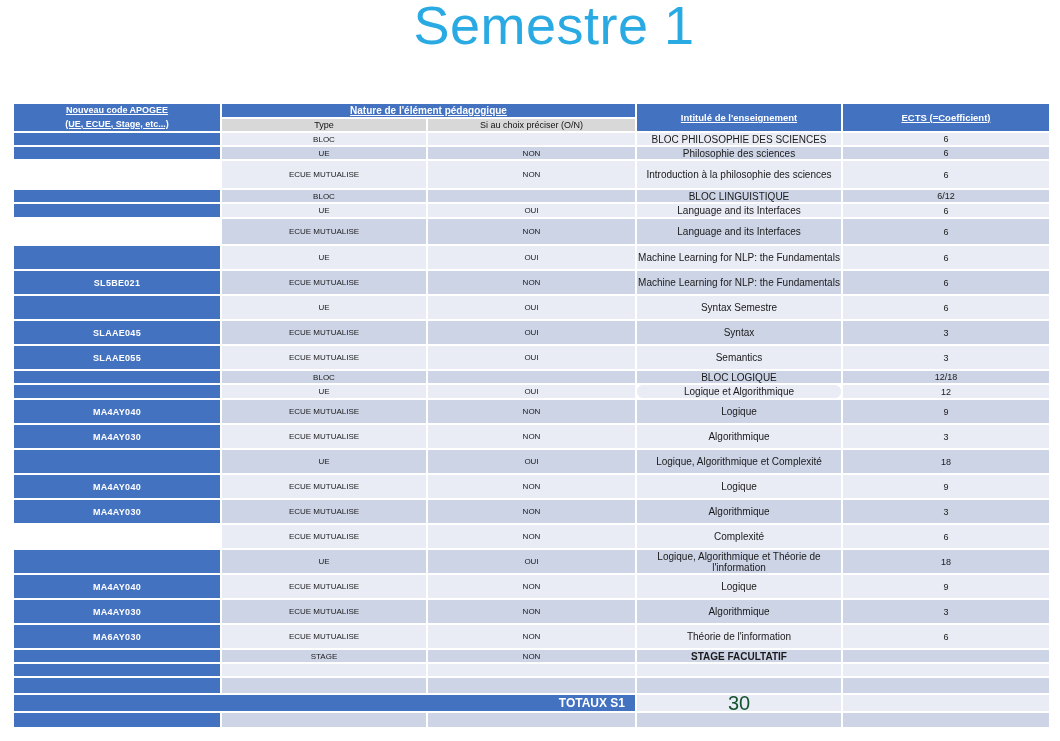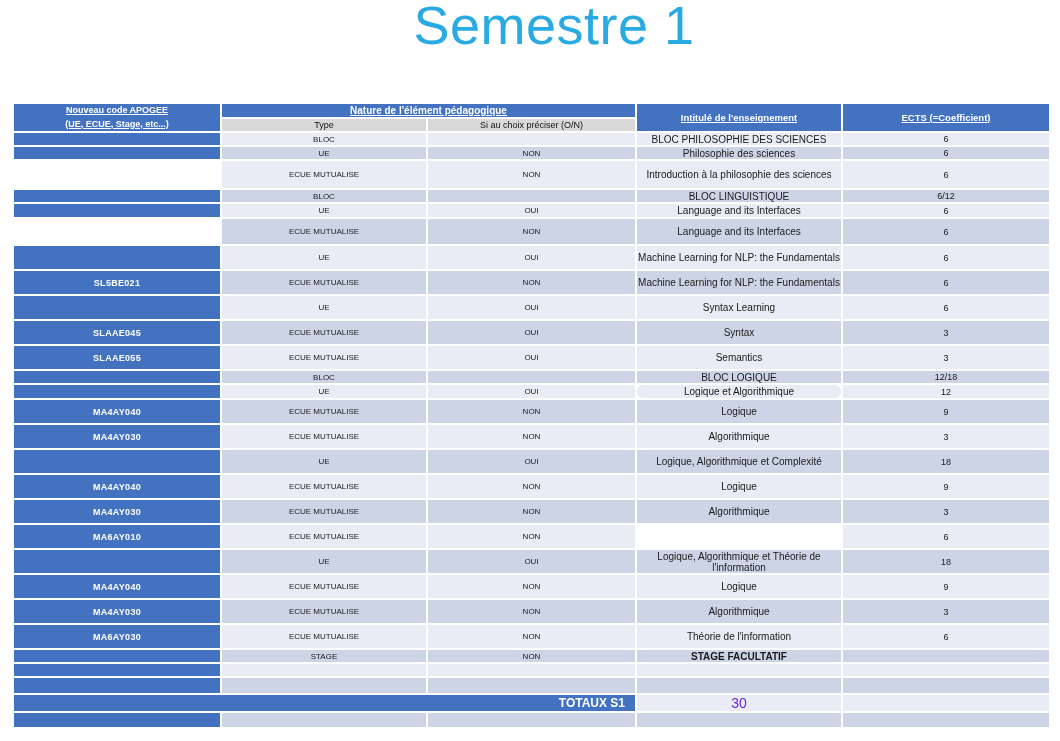--- a/index.html
+++ b/index.html
@@ -69,21 +69,21 @@
   .title-cell { font-size: 10px; }
   .ects-cell { font-size: 9px; }
   .totaux-label {
     grid-column: 1 / 4; grid-row: 29;
     justify-content: flex-end;
     padding-right: 10px;
     font-weight: bold;
     font-size: 12px;
     box-sizing: border-box;
   }
-  .totaux-value { grid-column: 4; grid-row: 29; font-size: 14px; color: #6d28d9; }
+  .totaux-value { grid-column: 4; grid-row: 29; font-size: 20px; color: #14532d; }
   .totaux-ects  { grid-column: 5; grid-row: 29; }
   .footer-code  { grid-column: 1; grid-row: 30; }
   .footer-2 { grid-column: 2; grid-row: 30; }
   .footer-3 { grid-column: 3; grid-row: 30; }
   .footer-4 { grid-column: 4; grid-row: 30; }
   .footer-5 { grid-column: 5; grid-row: 30; }
 </style>
 </head>
 <body>
 
@@ -144,21 +144,21 @@
     <div class="cell title-cell band-l" style="grid-area: 9 / 4;">Machine Learning for NLP: the Fundamentals</div>
     <div class="cell ects-cell band-l" style="grid-area: 9 / 5;">6</div>
     <div class="cell blue code-cell" style="grid-area: 10 / 1;">SL5BE021</div>
     <div class="cell type-cell band-d" style="grid-area: 10 / 2;">ECUE MUTUALISE</div>
     <div class="cell choice-cell band-d" style="grid-area: 10 / 3;">NON</div>
     <div class="cell title-cell band-d" style="grid-area: 10 / 4;">Machine Learning for NLP: the Fundamentals</div>
     <div class="cell ects-cell band-d" style="grid-area: 10 / 5;">6</div>
     <div class="cell blue code-cell" style="grid-area: 11 / 1;"></div>
     <div class="cell type-cell band-l" style="grid-area: 11 / 2;">UE</div>
     <div class="cell choice-cell band-l" style="grid-area: 11 / 3;">OUI</div>
-    <div class="cell title-cell band-l" style="grid-area: 11 / 4;">Syntax Learning</div>
+    <div class="cell title-cell band-l" style="grid-area: 11 / 4;">Syntax Semestre</div>
     <div class="cell ects-cell band-l" style="grid-area: 11 / 5;">6</div>
     <div class="cell blue code-cell" style="grid-area: 12 / 1;">SLAAE045</div>
     <div class="cell type-cell band-d" style="grid-area: 12 / 2;">ECUE MUTUALISE</div>
     <div class="cell choice-cell band-d" style="grid-area: 12 / 3;">OUI</div>
     <div class="cell title-cell band-d" style="grid-area: 12 / 4;">Syntax</div>
     <div class="cell ects-cell band-d" style="grid-area: 12 / 5;">3</div>
     <div class="cell blue code-cell" style="grid-area: 13 / 1;">SLAAE055</div>
     <div class="cell type-cell band-l" style="grid-area: 13 / 2;">ECUE MUTUALISE</div>
     <div class="cell choice-cell band-l" style="grid-area: 13 / 3;">OUI</div>
     <div class="cell title-cell band-l" style="grid-area: 13 / 4;">Semantics</div>
@@ -191,23 +191,23 @@
     <div class="cell blue code-cell" style="grid-area: 19 / 1;">MA4AY040</div>
     <div class="cell type-cell band-l" style="grid-area: 19 / 2;">ECUE MUTUALISE</div>
     <div class="cell choice-cell band-l" style="grid-area: 19 / 3;">NON</div>
     <div class="cell title-cell band-l" style="grid-area: 19 / 4;">Logique</div>
     <div class="cell ects-cell band-l" style="grid-area: 19 / 5;">9</div>
     <div class="cell blue code-cell" style="grid-area: 20 / 1;">MA4AY030</div>
     <div class="cell type-cell band-d" style="grid-area: 20 / 2;">ECUE MUTUALISE</div>
     <div class="cell choice-cell band-d" style="grid-area: 20 / 3;">NON</div>
     <div class="cell title-cell band-d" style="grid-area: 20 / 4;">Algorithmique</div>
     <div class="cell ects-cell band-d" style="grid-area: 20 / 5;">3</div>
-    <div class="cell blue code-cell" style="grid-area: 21 / 1;">MA6AY010</div>
     <div class="cell type-cell band-l" style="grid-area: 21 / 2;">ECUE MUTUALISE</div>
     <div class="cell choice-cell band-l" style="grid-area: 21 / 3;">NON</div>
+    <div class="cell title-cell band-l" style="grid-area: 21 / 4;">Complexité</div>
     <div class="cell ects-cell band-l" style="grid-area: 21 / 5;">6</div>
     <div class="cell blue code-cell" style="grid-area: 22 / 1;"></div>
     <div class="cell type-cell band-d" style="grid-area: 22 / 2;">UE</div>
     <div class="cell choice-cell band-d" style="grid-area: 22 / 3;">OUI</div>
     <div class="cell title-cell band-d" style="grid-area: 22 / 4;">Logique, Algorithmique et Théorie de l'information</div>
     <div class="cell ects-cell band-d" style="grid-area: 22 / 5;">18</div>
     <div class="cell blue code-cell" style="grid-area: 23 / 1;">MA4AY040</div>
     <div class="cell type-cell band-l" style="grid-area: 23 / 2;">ECUE MUTUALISE</div>
     <div class="cell choice-cell band-l" style="grid-area: 23 / 3;">NON</div>
     <div class="cell title-cell band-l" style="grid-area: 23 / 4;">Logique</div>

